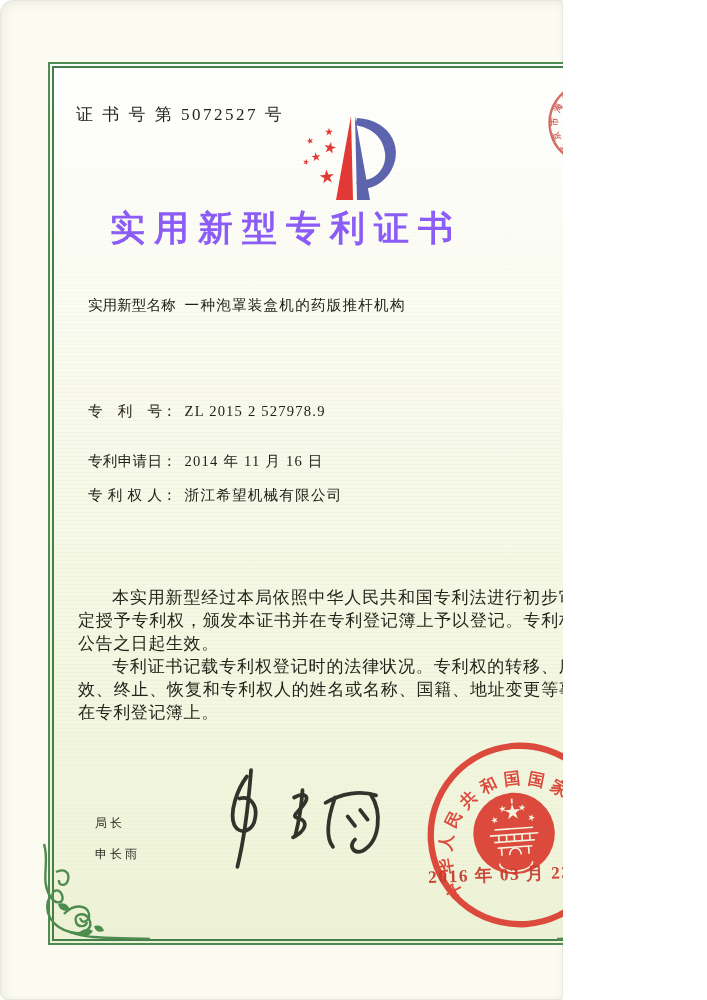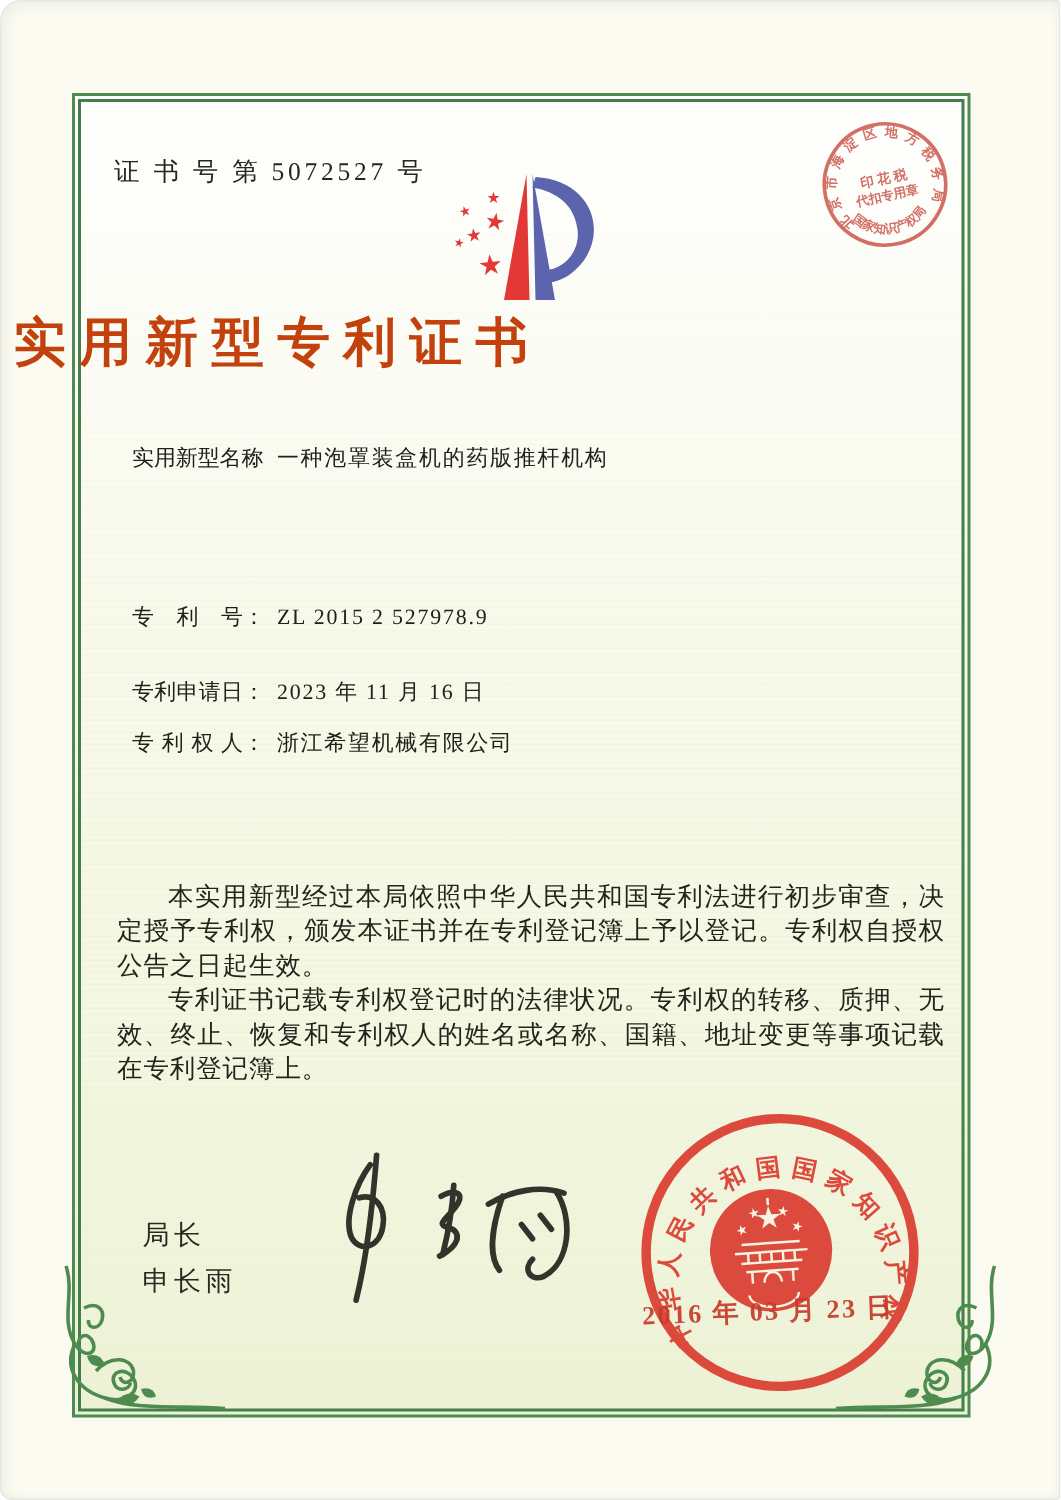--- a/index.html
+++ b/index.html
@@ -1,44 +1,44 @@
 <!DOCTYPE html>
 <html><head>
 <meta charset="utf-8">
 <style>
   html,body{margin:0;padding:0;background:#ffffff;}
-  .stage{position:relative;width:707px;height:1000px;background:#ffffff;overflow:hidden;
+  .stage{position:relative;width:563px;height:1000px;background:#ffffff;overflow:hidden;
          font-family:"Liberation Serif","DejaVu Serif",serif;}
   .page{position:absolute;inset:0;background:#fbfbf2;
         border-radius:14px 3px 3px 8px;
         box-shadow:inset 0 0 0 1px #e8e8e2, inset 4px 4px 10px rgba(0,0,0,.05), inset -2px -2px 6px rgba(0,0,0,.03);}
   
   .frame{position:absolute;left:48px;top:62px;width:595px;height:879px;
          border:2px solid #4f8c52;
          background:
            linear-gradient(180deg, rgba(255,255,255,.95) 0%, rgba(250,250,238,.55) 40%, rgba(242,246,220,.55) 70%, rgba(235,241,211,.85) 100%),
            repeating-linear-gradient(180deg, rgba(130,165,95,.10) 0 1px, rgba(255,255,255,0) 1px 4px),
            #f7f8e8;}
   .frame::before{content:"";position:absolute;inset:2px;border:2px solid #447f4a;pointer-events:none;}
   .ornament{position:absolute;width:118px;height:112px;}
   .ornament.bl{left:32px;top:842px;}
   .ornament.br{left:557px;top:842px;transform:scaleX(-1);}
   .cert-number{position:absolute;left:76px;top:103px;font-size:17px;letter-spacing:2.5px;color:#26261f;white-space:nowrap;}
   .logo{position:absolute;left:297px;top:112px;width:112px;height:94px;}
-  .title{position:absolute;left:0;right:0;top:205px;text-align:left;font-size:35px;font-weight:600;
-         letter-spacing:9px;padding-left:9px;color:#c2410c;}
+  .title{position:absolute;left:0;right:0;top:205px;text-align:center;font-size:35px;font-weight:600;
+         letter-spacing:9px;padding-left:9px;color:#8b5cf6;}
   .field{position:absolute;left:88px;width:530px;font-size:14.6px;color:#21211a;white-space:nowrap;}
   .flabel{display:inline-block;width:74px;text-align:justify;text-align-last:justify;vertical-align:bottom;}
   .fcolon{display:inline-block;margin-right:8px;}
   .fvalue{letter-spacing:1.2px;}
   .body-text{position:absolute;left:78px;top:586px;width:552px;font-size:17px;line-height:23px;
              text-align:justify;color:#24241c;letter-spacing:.6px;}
   .body-text p{margin:0;text-indent:2em;}
   .signoff{position:absolute;left:95px;top:808px;font-family:"Liberation Sans","DejaVu Sans",sans-serif;
-           font-size:18px;color:#2a2a22;letter-spacing:3px;line-height:31px;}
+           font-size:12px;color:#2a2a22;letter-spacing:3px;line-height:31px;}
   .signature{position:absolute;left:192px;top:766px;width:200px;height:105px;}
   .tax-stamp{position:absolute;left:543px;top:76px;width:94px;height:94px;}
   .office-seal{position:absolute;left:423px;top:738px;width:194px;height:194px;}
   .seal-date{position:absolute;left:428px;top:862px;font-size:17.5px;font-weight:bold;color:#c63a2c;
              letter-spacing:1.5px;white-space:nowrap;transform:rotate(-2deg);opacity:.92;}
   .footer{position:absolute;left:0;right:0;top:910px;text-align:center;font-size:13px;letter-spacing:2px;color:#33332a;}
 </style>
 </head>
 <body>
 
@@ -115,21 +115,21 @@
 
     <div class="title">实用新型专利证书</div>
 
     <div class="field" style="top:296px">
       <span class="flabel">实用新型名称</span><span class="fcolon">：</span><span class="fvalue">一种泡罩装盒机的药版推杆机构</span>
     </div>
     <div class="field" style="top:402px">
       <span class="flabel">专利号</span><span class="fcolon">：</span><span class="fvalue">ZL 2015 2 527978.9</span>
     </div>
     <div class="field" style="top:452px">
-      <span class="flabel">专利申请日</span><span class="fcolon">：</span><span class="fvalue">2023 年 11 月 16 日</span>
+      <span class="flabel">专利申请日</span><span class="fcolon">：</span><span class="fvalue">2014 年 11 月 16 日</span>
     </div>
     <div class="field" style="top:486px">
       <span class="flabel">专利权人</span><span class="fcolon">：</span><span class="fvalue">浙江希望机械有限公司</span>
     </div>
 
     <div class="body-text">
       <p>本实用新型经过本局依照中华人民共和国专利法进行初步审查，决定授予专利权，颁发本证书并在专利登记簿上予以登记。专利权自授权公告之日起生效。</p>
       <p>专利证书记载专利权登记时的法律状况。专利权的转移、质押、无效、终止、恢复和专利权人的姓名或名称、国籍、地址变更等事项记载在专利登记簿上。</p>
     </div>
 

